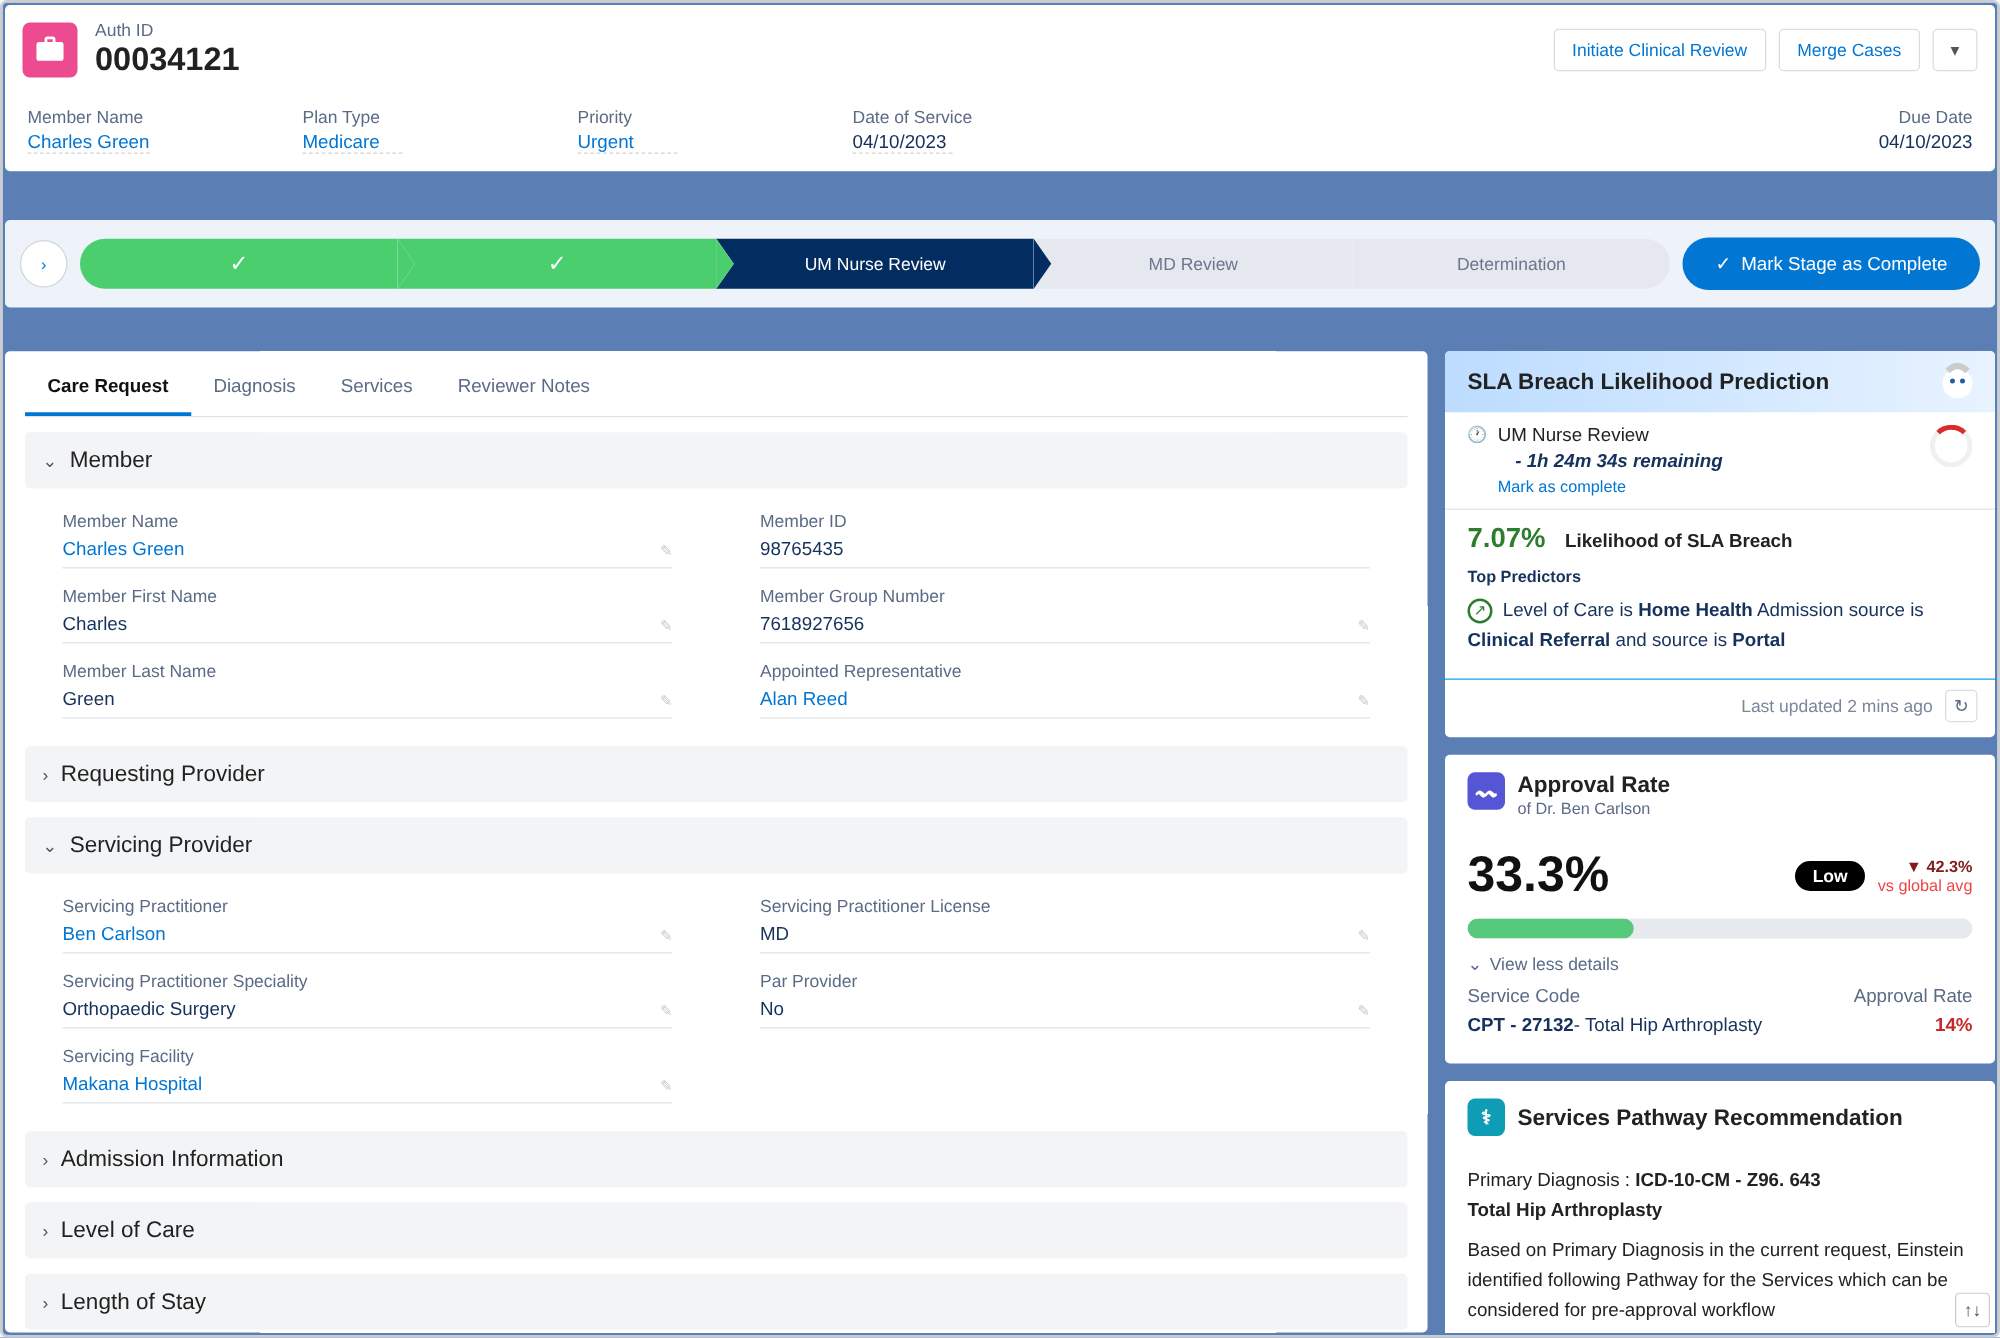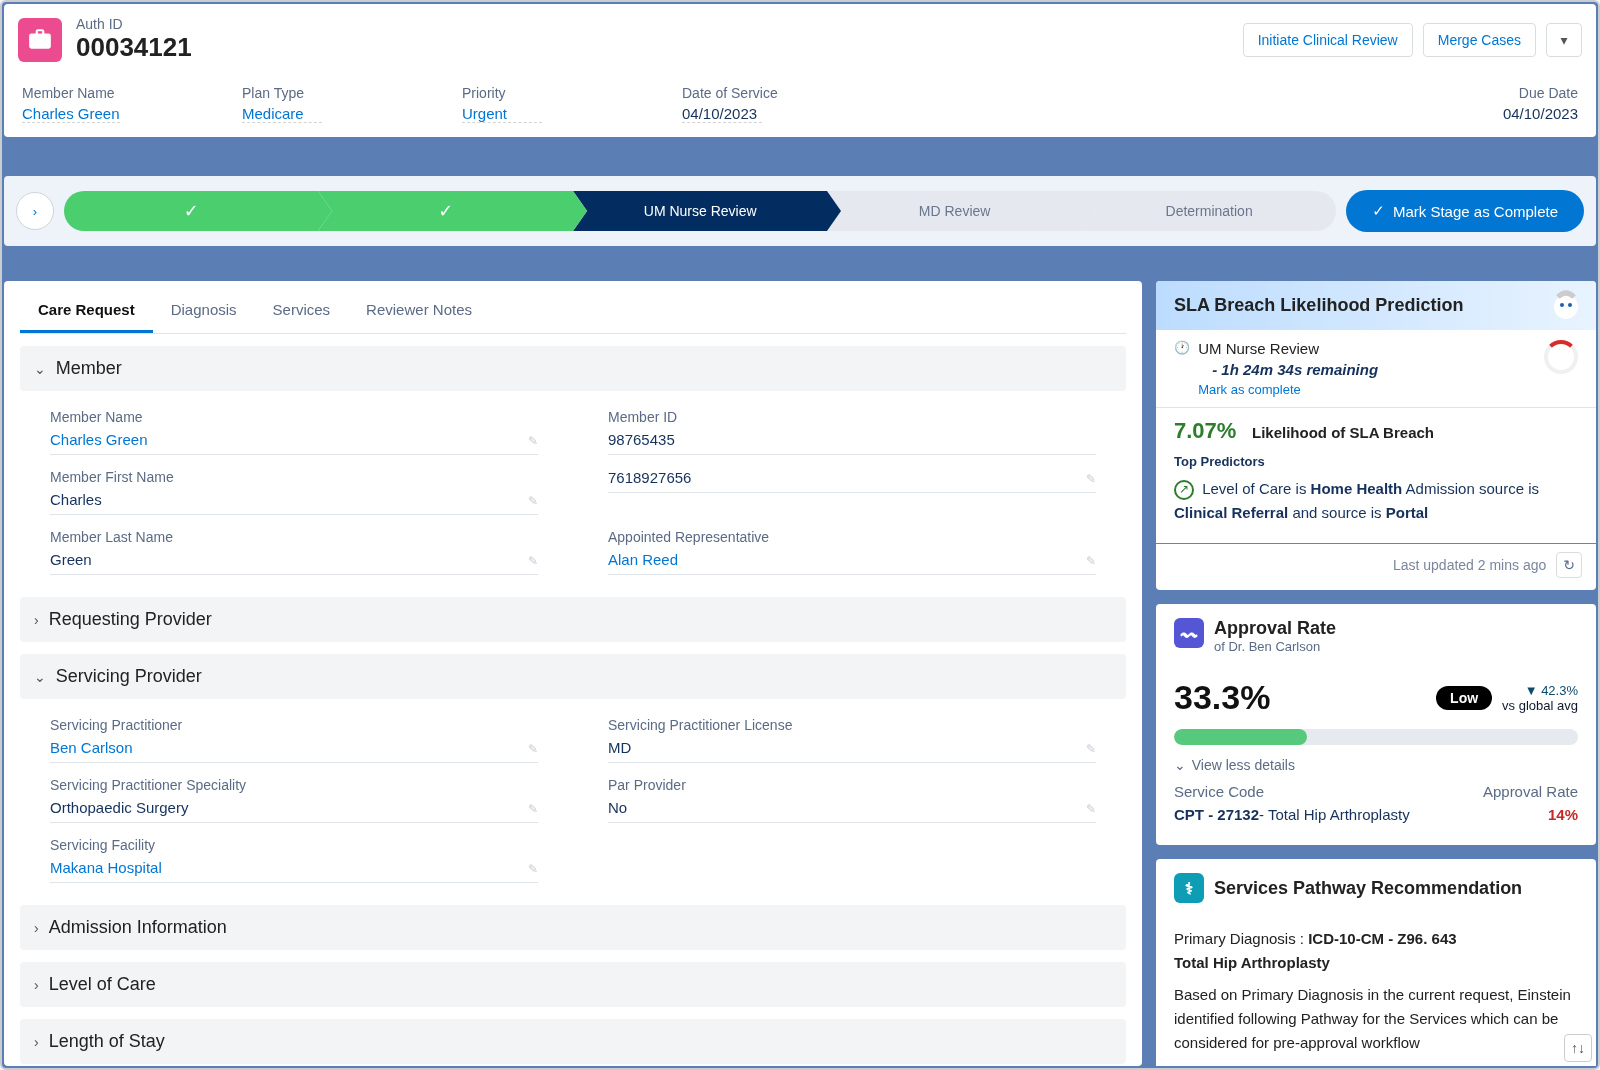--- a/index.html
+++ b/index.html
@@ -81,25 +81,25 @@
 .card-foot { display: flex; justify-content: flex-end; align-items: center; gap: 10px; padding: 8px 14px 0; border-top: 1px solid #0ea5e9; margin-top: 8px; color: #7b869c; font-size: 14px; }
 .refresh-icon { cursor: pointer; color: #5b6b86; border:1px solid #d9ddde; border-radius:4px; padding:4px 6px;}
 
 .approval .card-head { align-items: flex-start; }
 .square-icon { width: 30px; height: 30px; border-radius: 6px; display: flex; align-items: center; justify-content: center; color: #fff; font-size: 16px; flex-shrink: 0; }
 .icon-purple { background: #5556d6; }
 .icon-teal { background: #0e9db4; }
 .ap-title { font-size: 18px; font-weight: 700; }
 .ap-sub { font-size: 13px; font-weight: 400; color: #5b6b86; }
 .ap-row { display: flex; align-items: center; justify-content: space-between; }
-.ap-pct { font-size: 34px; font-weight: 800; color: #111; }
+.ap-pct { font-size: 40px; font-weight: 800; color: #111; }
 .low-pill { background: #000000; color: #fff; border-radius: 14px; padding: 4px 14px; font-size: 14px; font-weight: 700; }
 .ap-delta { text-align: right; font-size: 13px; }
-.ap-delta .d1 { color: #0c4a6e; font-weight: 400; }
-.ap-delta .d2 { color: #0f172a; }
+.ap-delta .d1 { color: #7f1d1d; font-weight: 700; }
+.ap-delta .d2 { color: #ef4444; }
 .bar { height: 16px; background: #e6e9ed; border-radius: 8px; margin-top: 12px; overflow: hidden; }
 .bar-fill { height: 100%; background: #57c97c; border-radius: 8px; width: 33%; }
 .view-less { color: #5b6b86; font-size: 14px; margin-top: 12px; cursor: pointer; display: flex; align-items: center; gap: 6px; }
 .svc-grid { display: flex; justify-content: space-between; font-size: 15px; margin-top: 10px; }
 .svc-grid .hdr { color: #5b6b86; }
 .svc-grid .val { margin-top: 6px; }
 .svc-grid .red { color: #c62828; font-weight: 700; }
 
 .pathway .desc { font-size: 15px; line-height: 1.6; color: #222; }
 .pathway .threshold { font-size: 15px; margin-top: 14px; }
@@ -205,20 +205,21 @@
             </div>
           </div>
         <div class="field">
             <div class="l">Member First Name</div>
             <div class="v">
               <span>Charles</span>
               <span class="edit">✎</span>
             </div>
           </div>
         <div class="field">
+            <div class="l">Member Group Number</div>
             <div class="v">
               <span>7618927656</span>
               <span class="edit">✎</span>
             </div>
           </div>
         <div class="field">
             <div class="l">Member Last Name</div>
             <div class="v">
               <span>Green</span>
               <span class="edit">✎</span>

